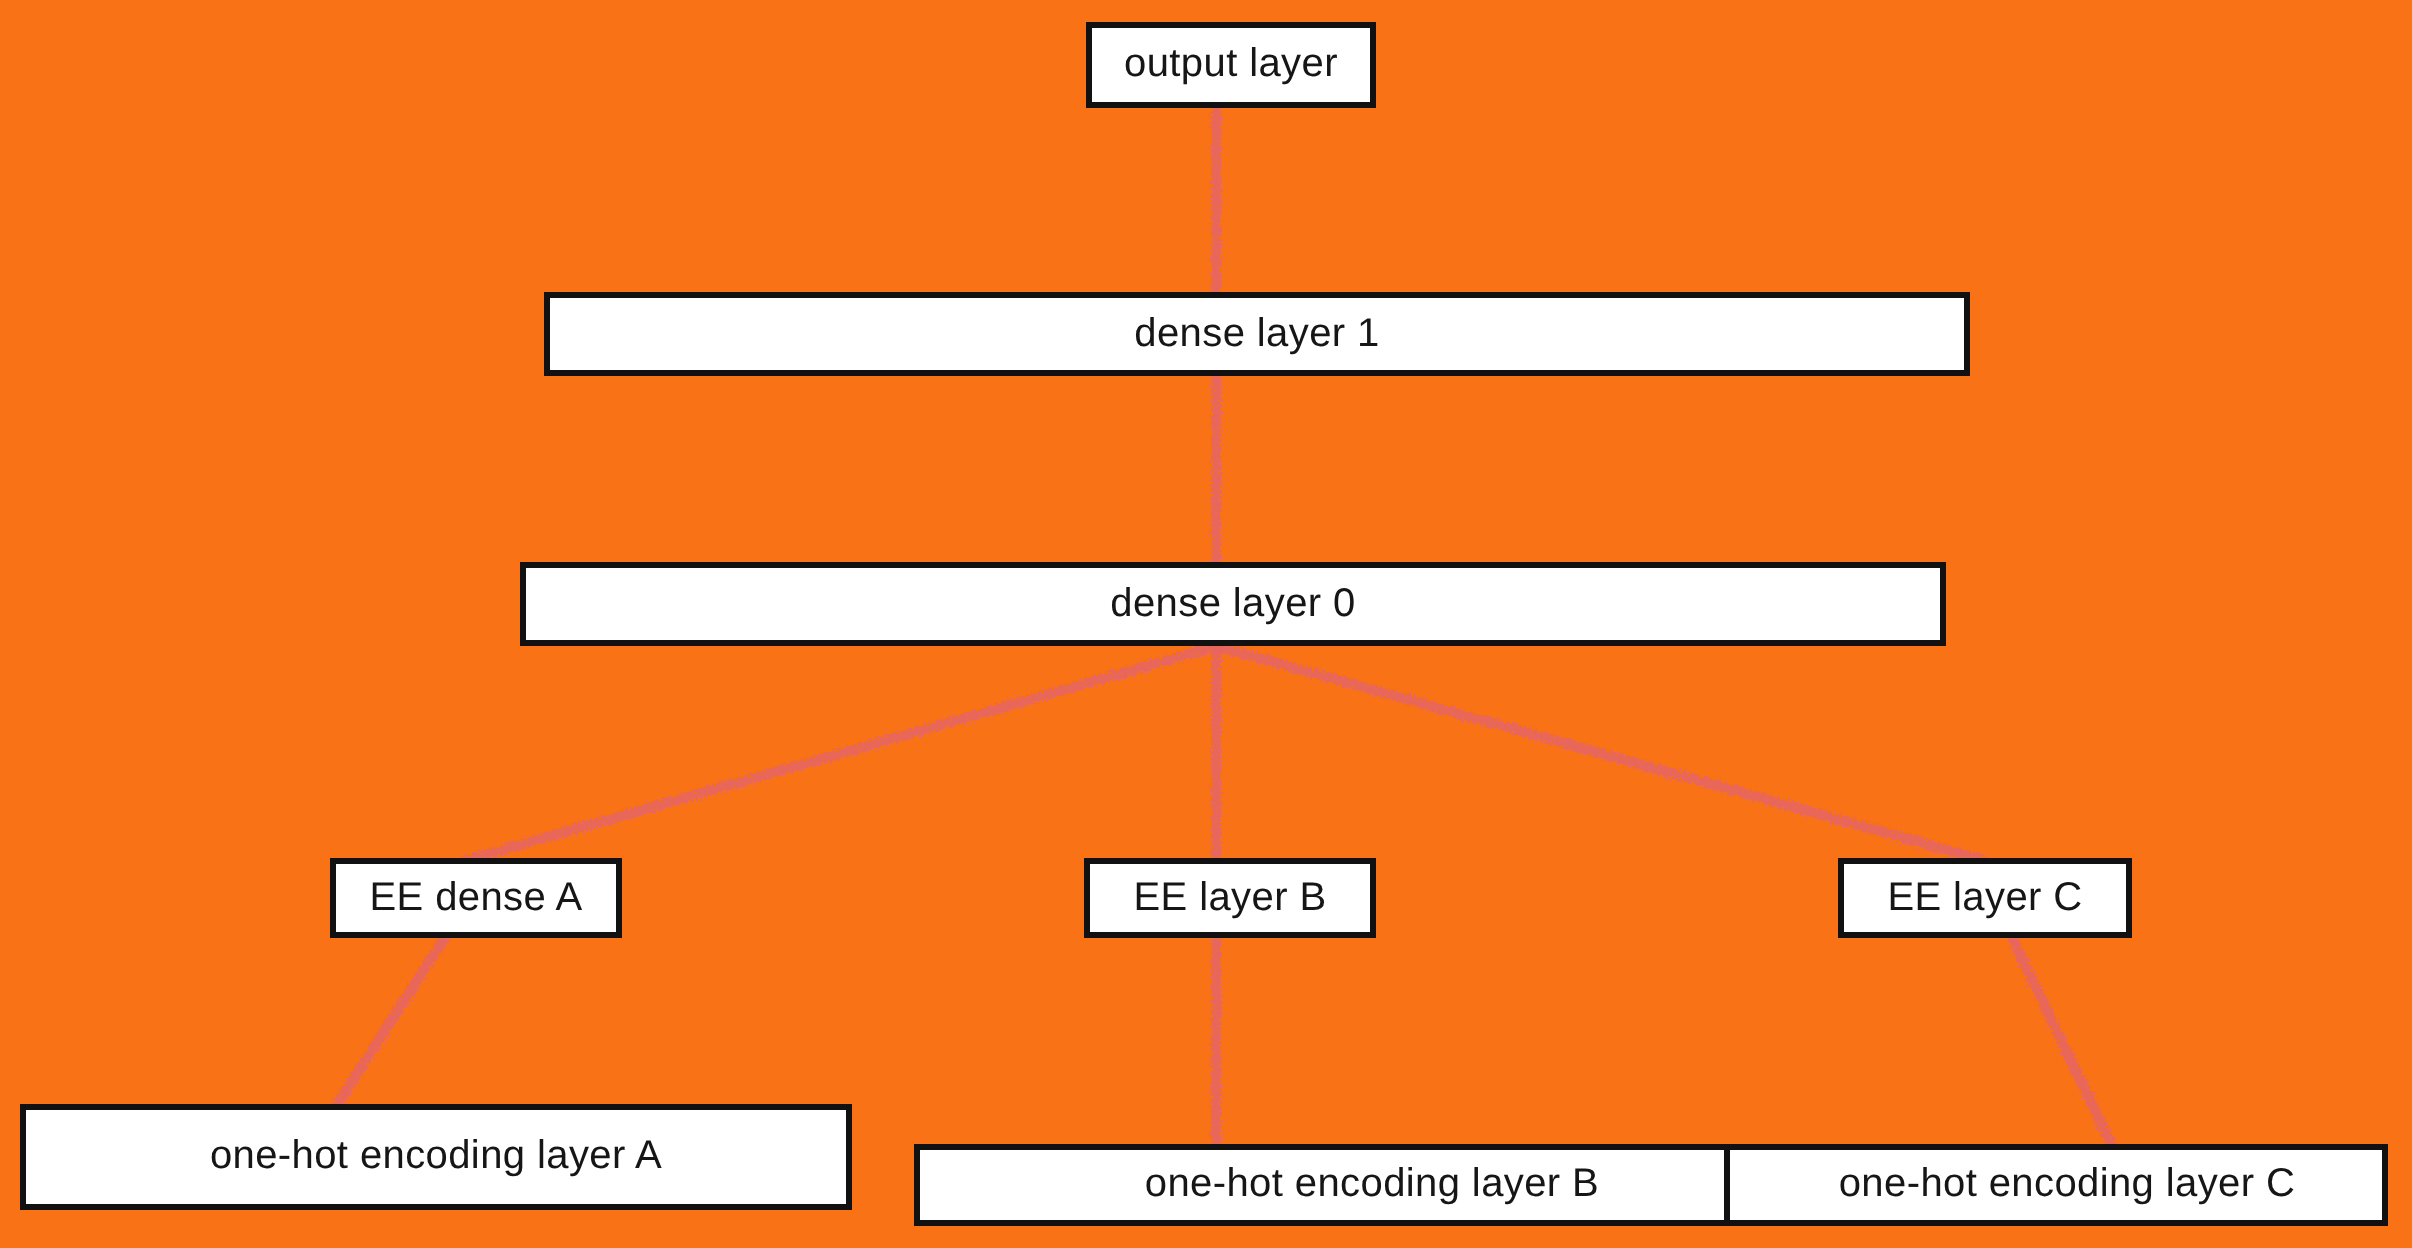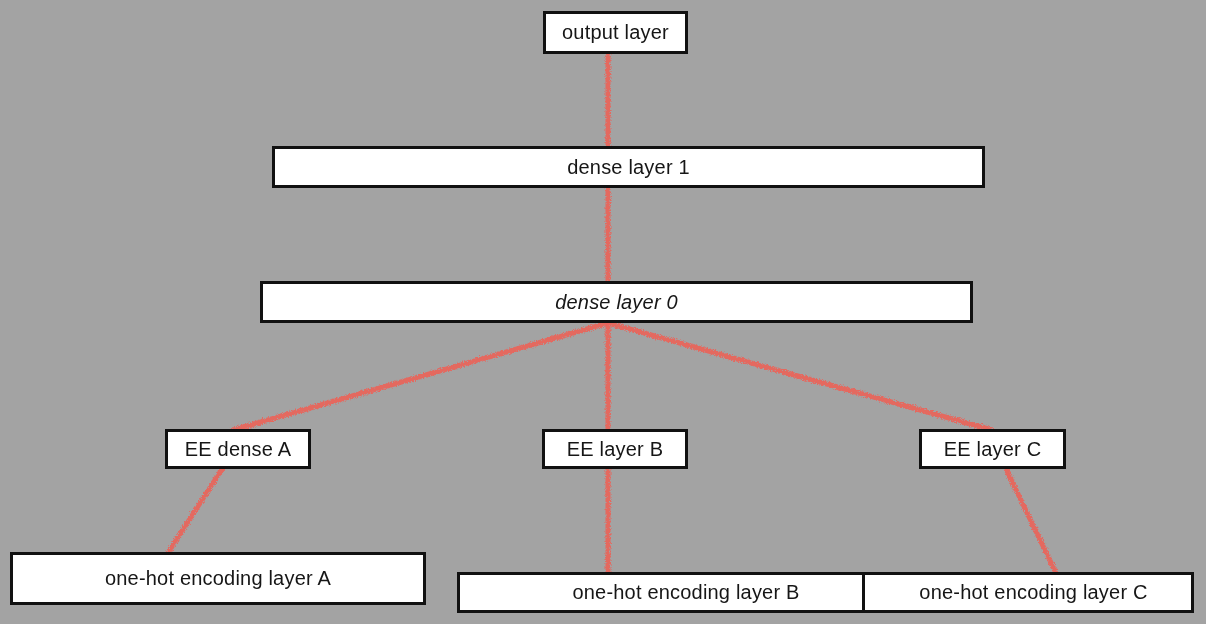--- a/index.html
+++ b/index.html
@@ -5,21 +5,21 @@
   html, body {
     margin: 0;
     padding: 0;
     background: #ffffff;
     font-family: "Liberation Sans", sans-serif;
   }
   .canvas {
     position: relative;
     width: 1206px;
     height: 624px;
-    background: #a3a3a3;
+    background: #f97316;
     overflow: hidden;
   }
   svg.edges {
     position: absolute;
     left: 0; top: 0;
     width: 1206px;
     height: 624px;
     z-index: 1;
   }
   .edge {
@@ -39,21 +39,21 @@
     justify-content: center;
     font-size: 20px;
     color: #161616;
     letter-spacing: 0.2px;
     box-sizing: border-box;
     white-space: nowrap;
   }
   
   .node-output   { left: 543px; top: 11px;  width: 145px; height: 43px; }
   .node-dense1   { left: 272px; top: 146px; width: 713px; height: 42px; }
-  .node-dense0   { left: 260px; top: 281px; width: 713px; height: 42px; font-style: italic; }
+  .node-dense0   { left: 260px; top: 281px; width: 713px; height: 42px; }
   .node-eea      { left: 165px; top: 429px; width: 146px; height: 40px; }
   .node-eeb      { left: 542px; top: 429px; width: 146px; height: 40px; }
   .node-eec      { left: 919px; top: 429px; width: 147px; height: 40px; }
   .node-oha      { left: 10px;  top: 552px; width: 416px; height: 53px; }
   .node-ohb      { left: 457px; top: 572px; width: 428px; height: 41px; padding-left: 30px; }
   .node-ohc      { left: 862px; top: 572px; width: 332px; height: 41px; padding-left: 11px; }
 </style>
 </head>
 <body>
 

